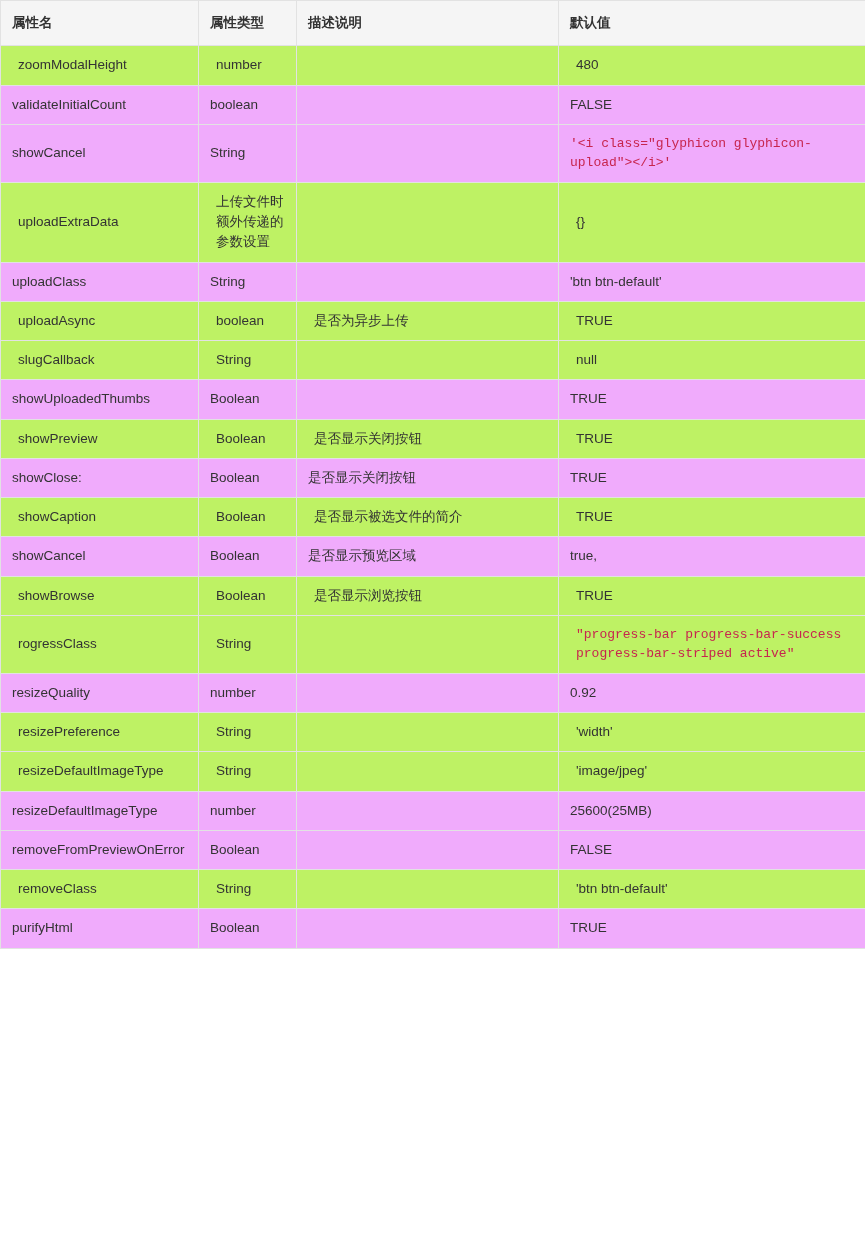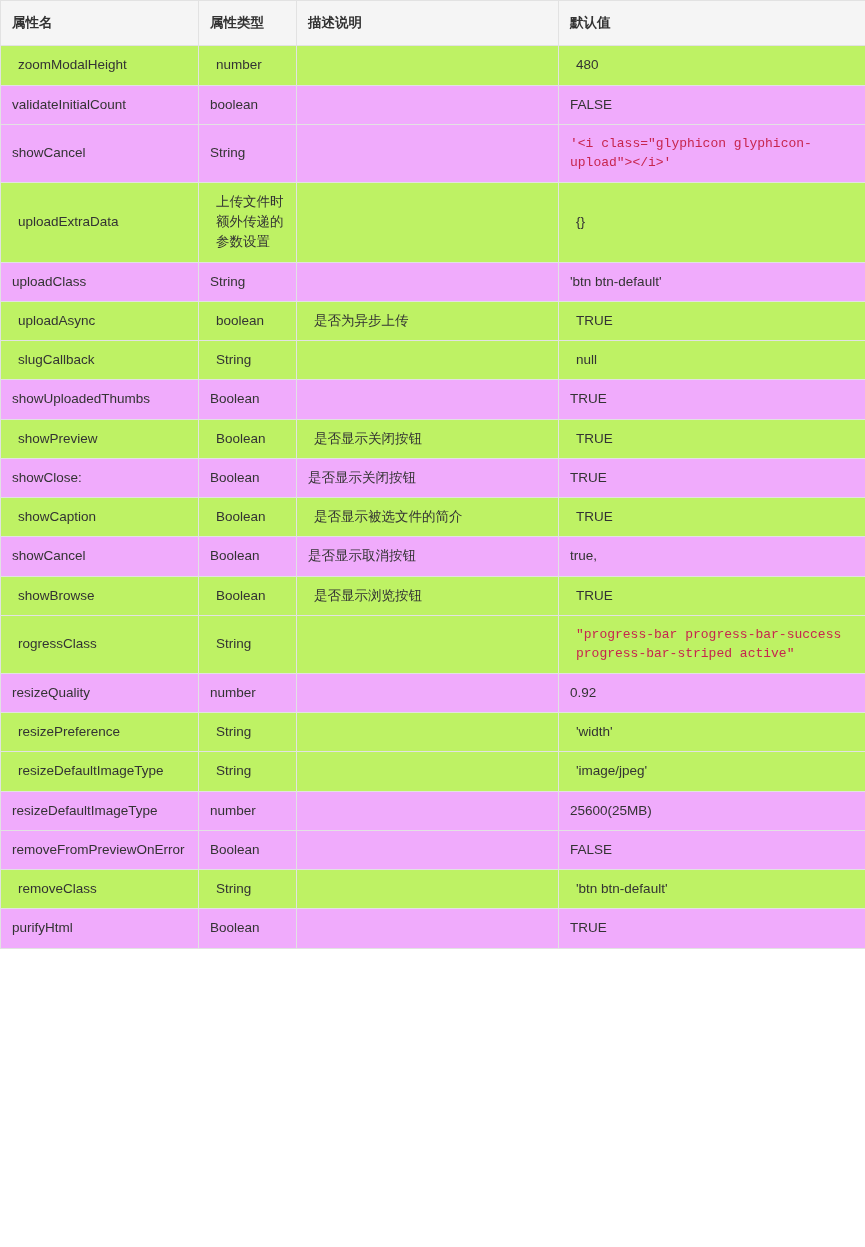--- a/index.html
+++ b/index.html
@@ -149,21 +149,21 @@
         </tr>
         <tr class="odd">
           <td class="plain">showCaption</td>
           <td class="plain">Boolean</td>
           <td class="plain">是否显示被选文件的简介</td>
           <td class="plain">TRUE</td>
         </tr>
         <tr class="even">
           <td class="plain">showCancel</td>
           <td class="plain">Boolean</td>
-          <td class="plain">是否显示取消按钮</td>
+          <td class="plain">是否显示预览区域</td>
           <td class="plain">true,</td>
         </tr>
         <tr class="odd">
           <td class="plain">showBrowse</td>
           <td class="plain">Boolean</td>
           <td class="plain">是否显示浏览按钮</td>
           <td class="plain">TRUE</td>
         </tr>
         <tr class="odd">
           <td class="plain">rogressClass</td>

